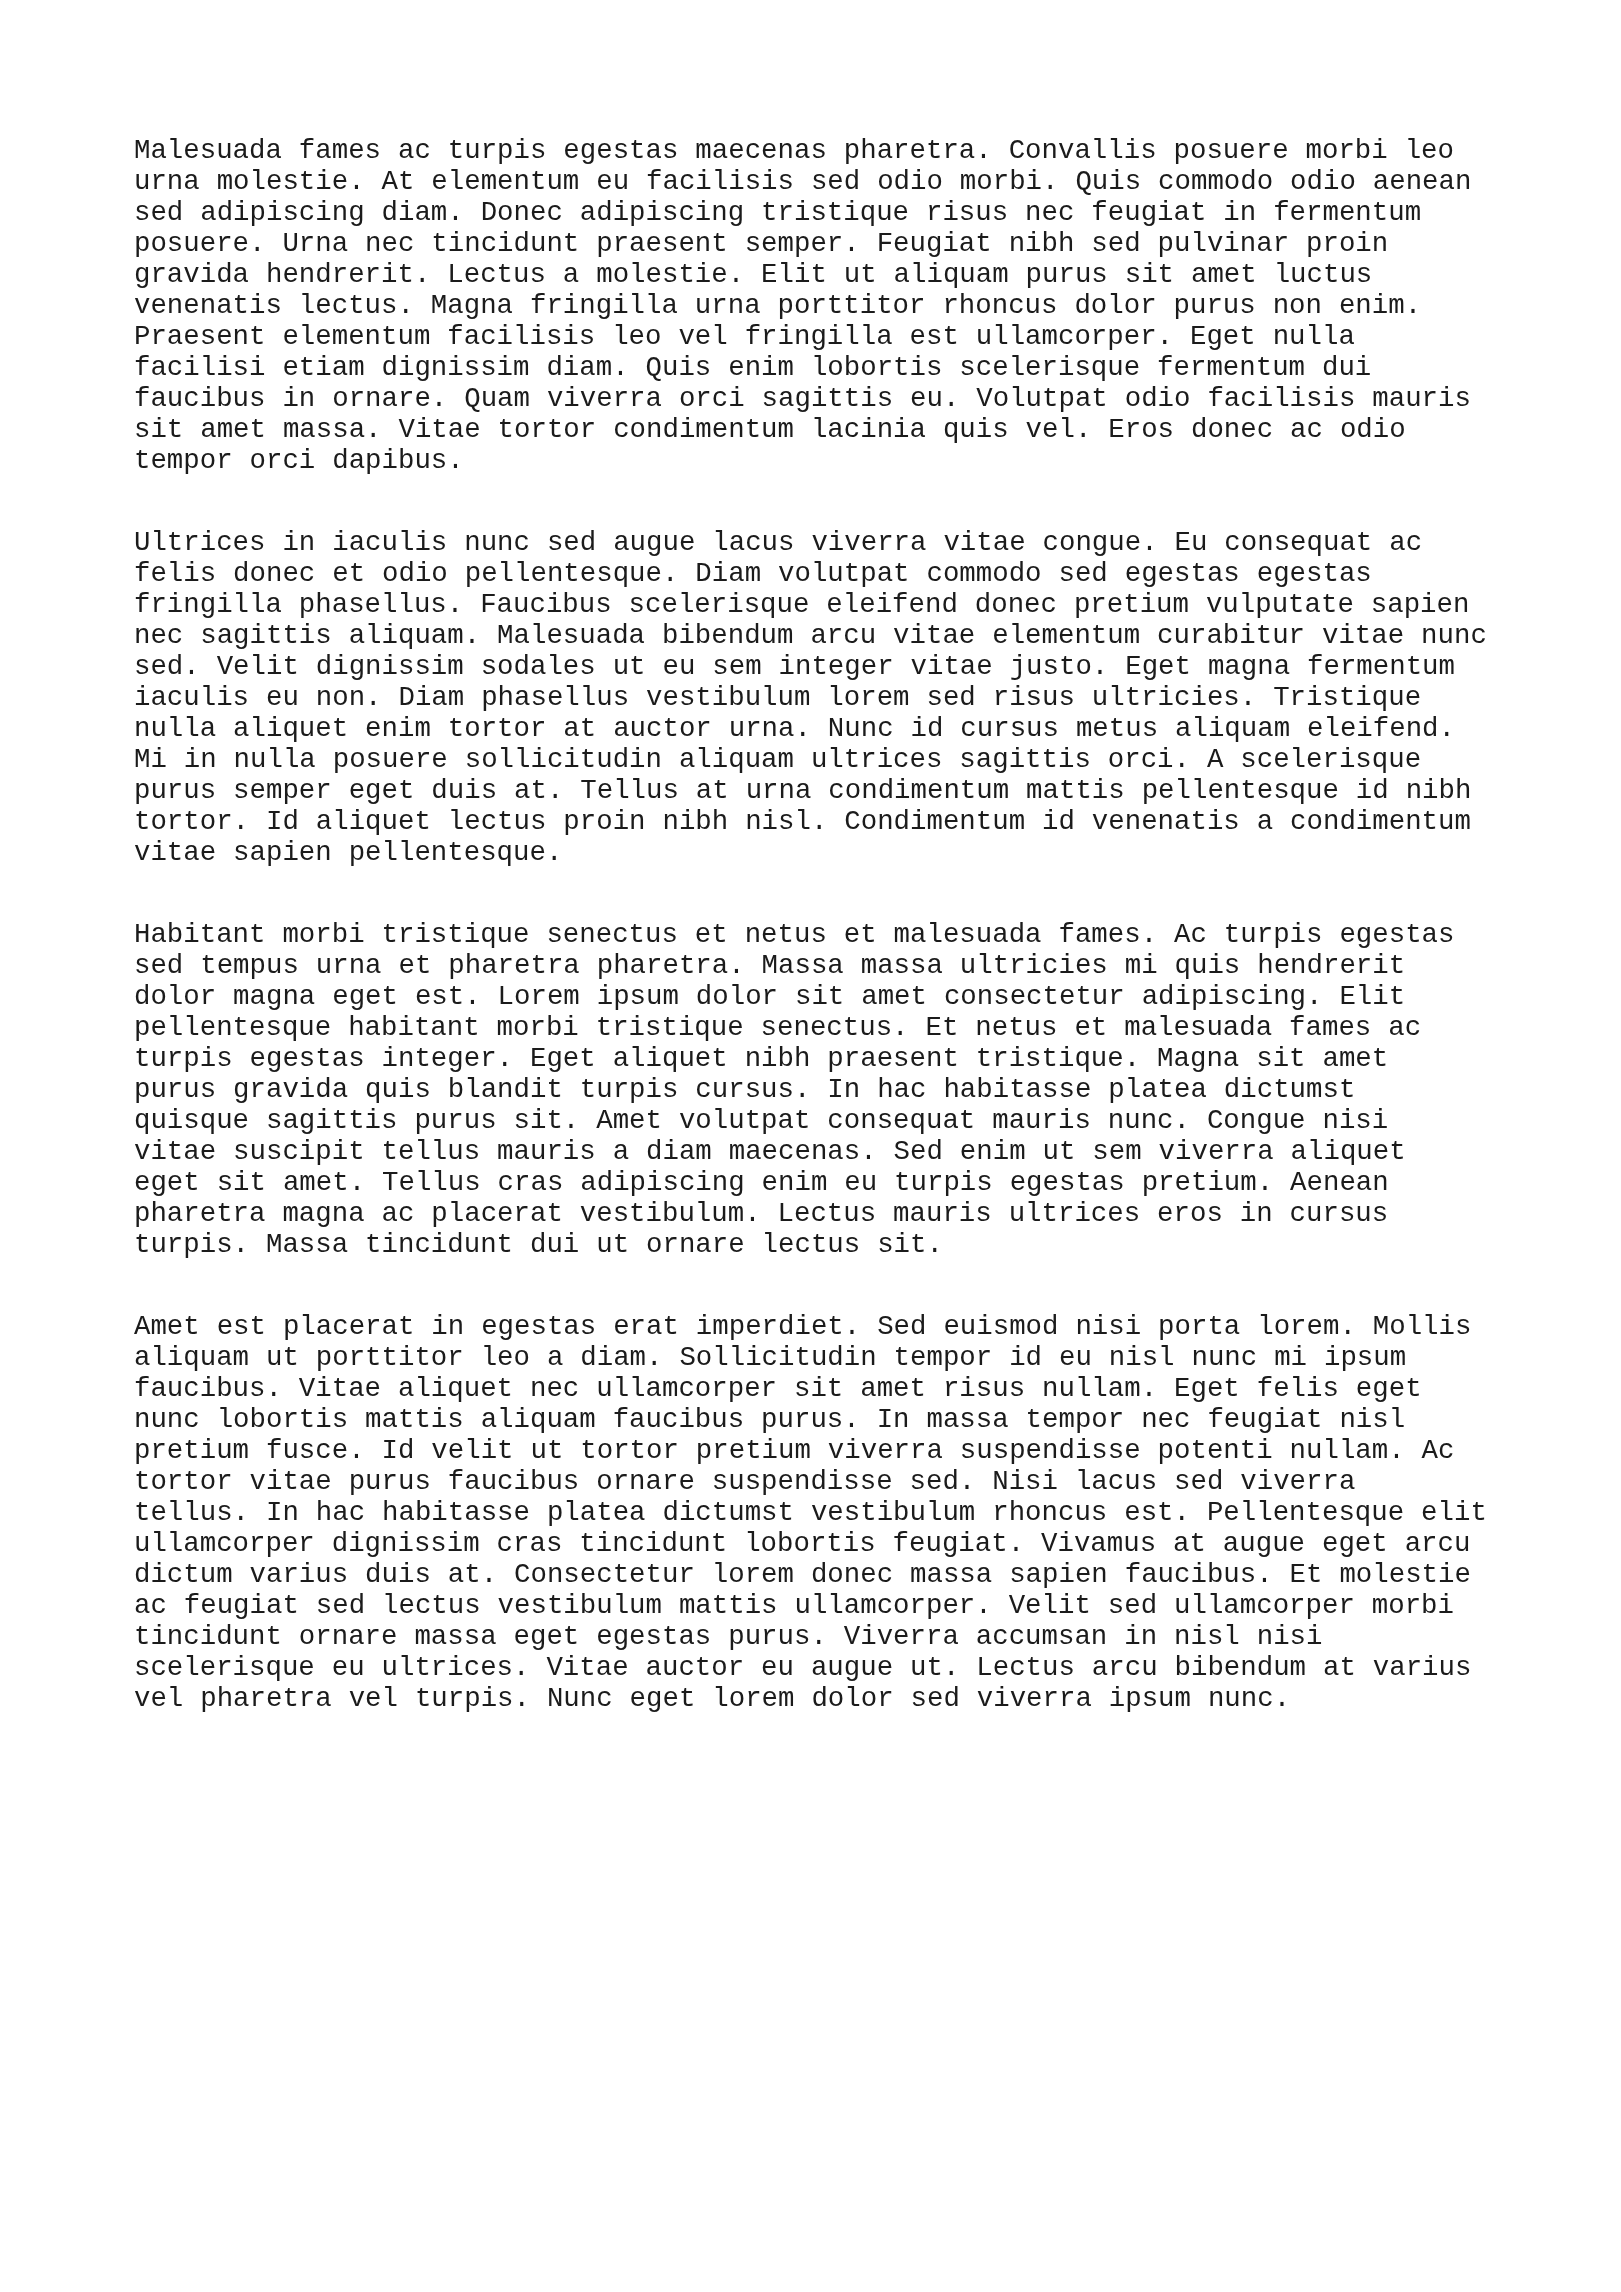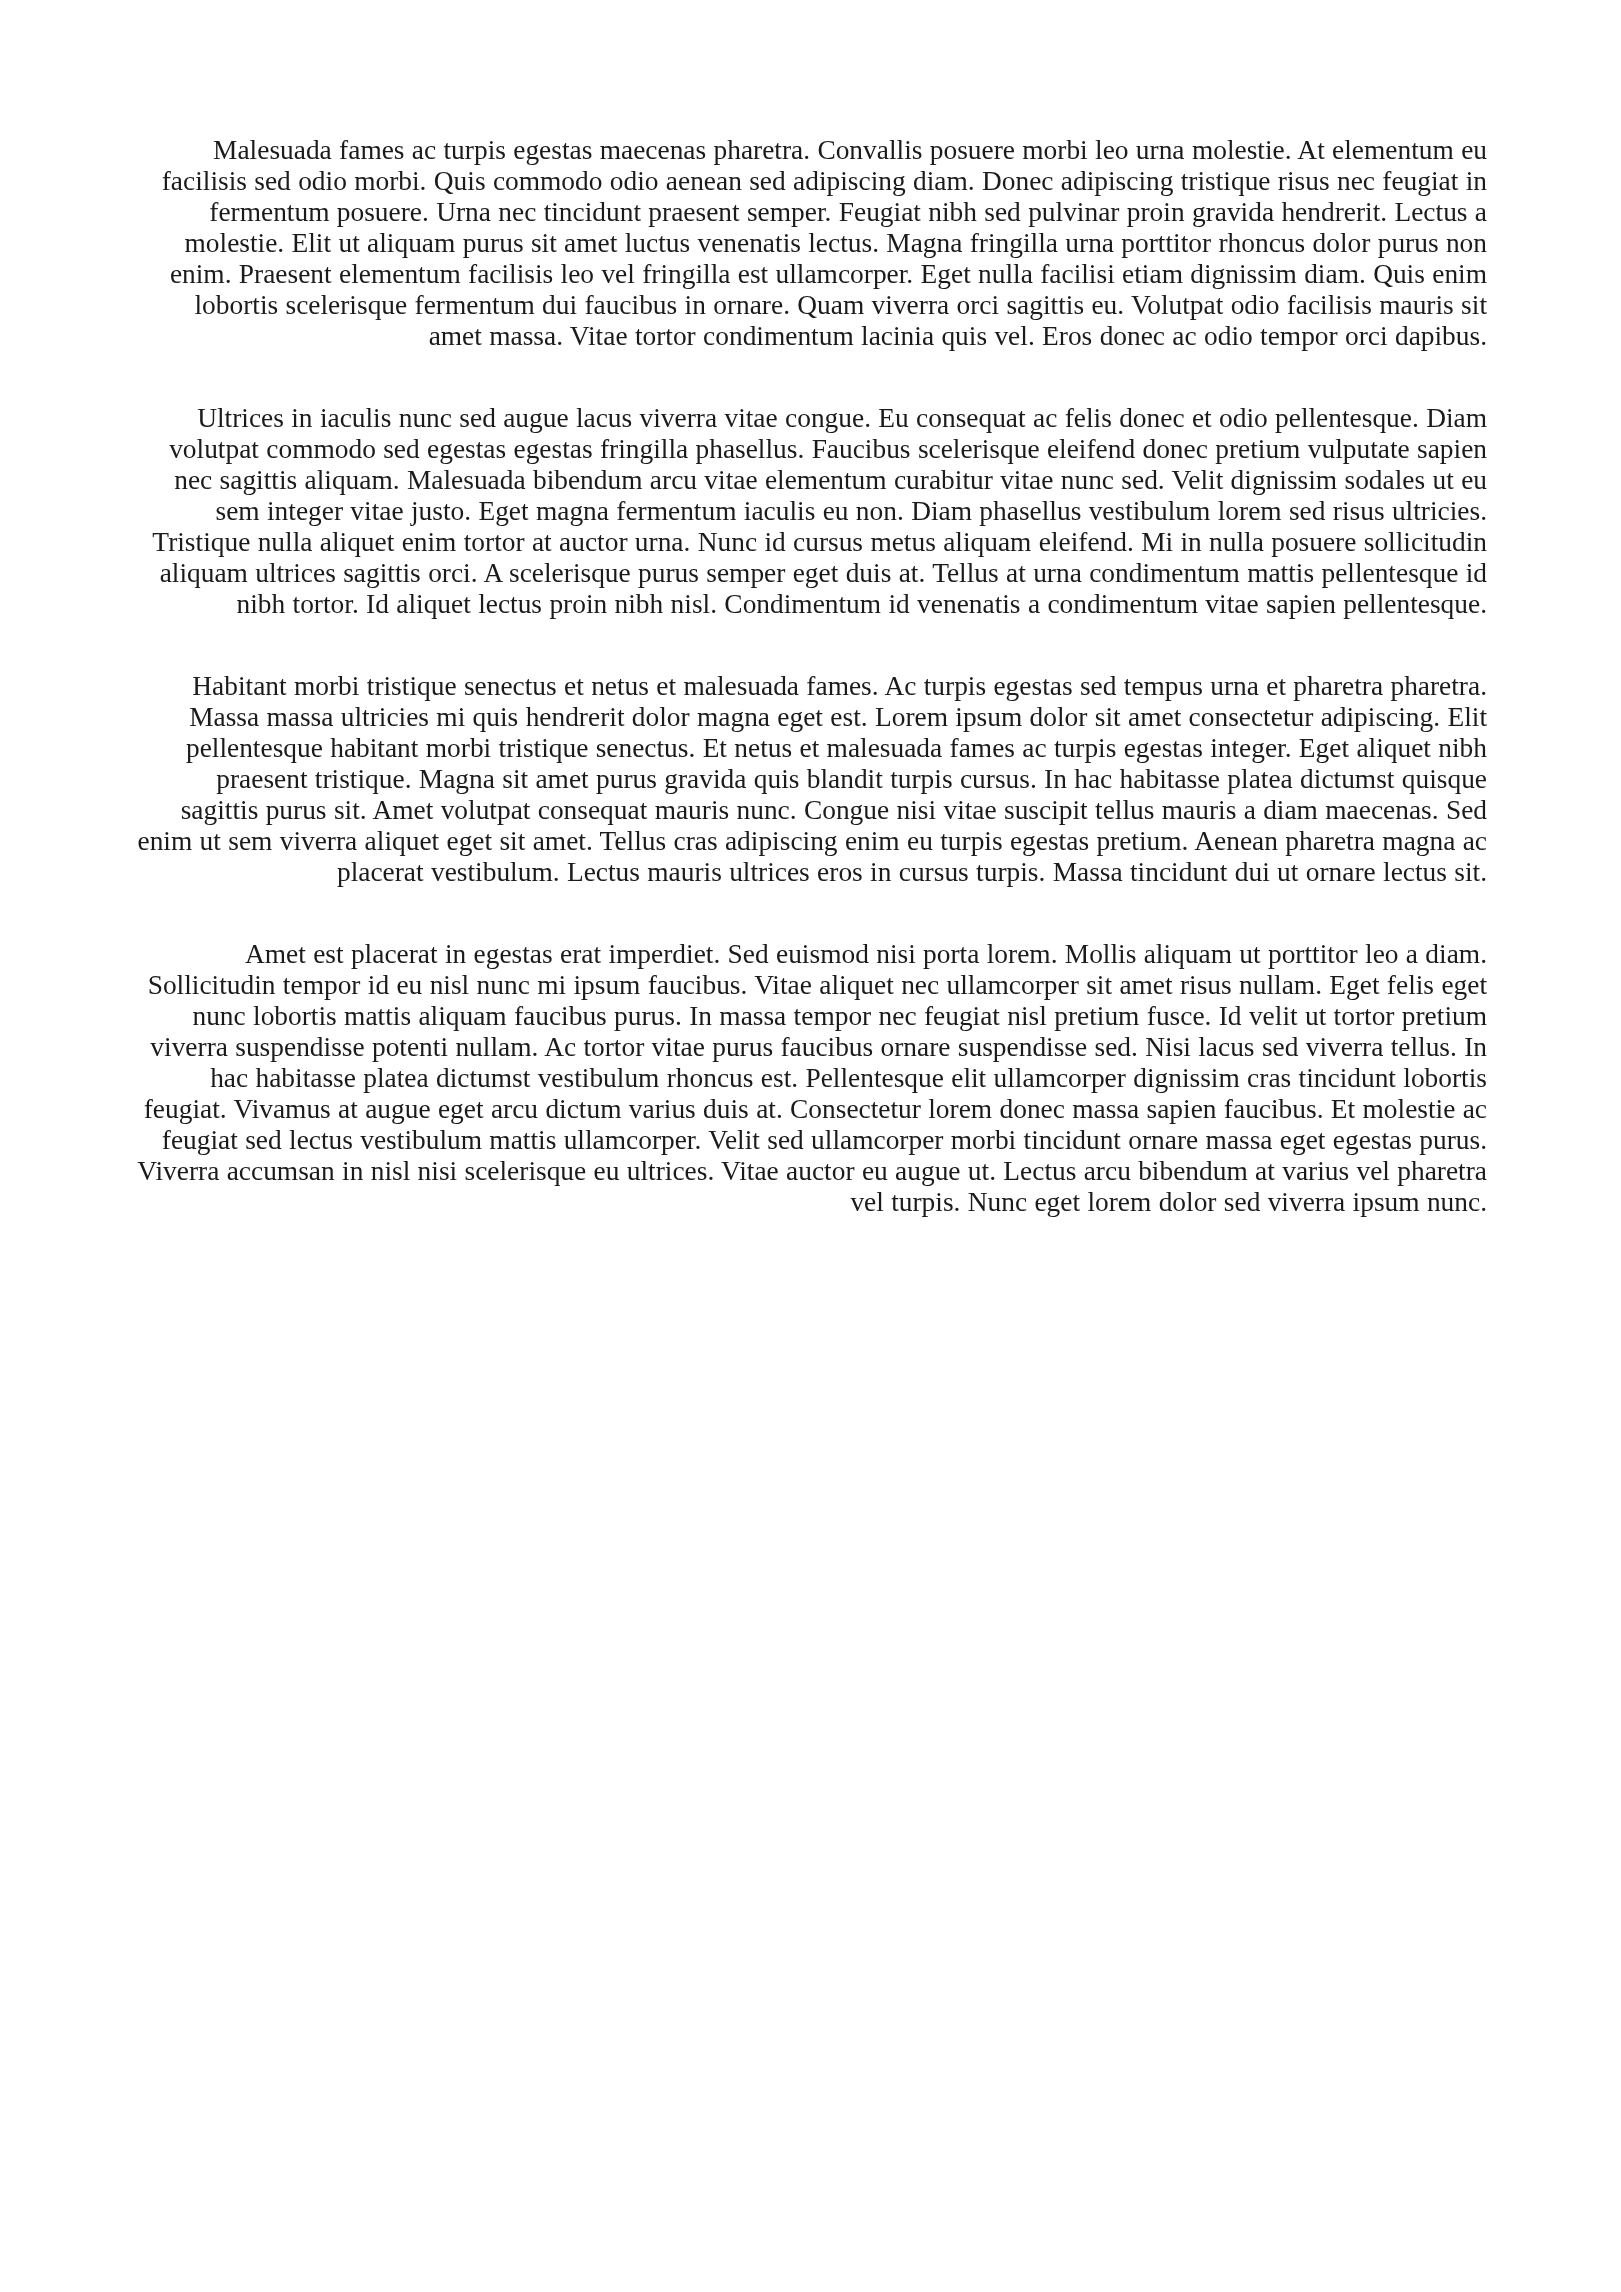--- a/index.html
+++ b/index.html
@@ -13,25 +13,25 @@
     height: 2293px;
     background: #ffffff;
     box-sizing: border-box;
     padding: 135px 134px 0 134px;
     overflow: hidden;
   }
   .doc-body p {
     width: 1353px;
     max-width: 1353px;
     margin: 0 0 51px 0;
-    font-family: Liberation Serif, serif;
+    font-family: Liberation Mono, monospace;
     font-size: 27.4px;
     line-height: 31px;
     color: #1b1b1b;
-    text-align: right;
+    text-align: left;
     word-spacing: 0.5px;
   }
   .doc-body p:last-child {
     margin-bottom: 8px;
   }
 </style>
 </head>
 <body>
 
 <div class="page">

